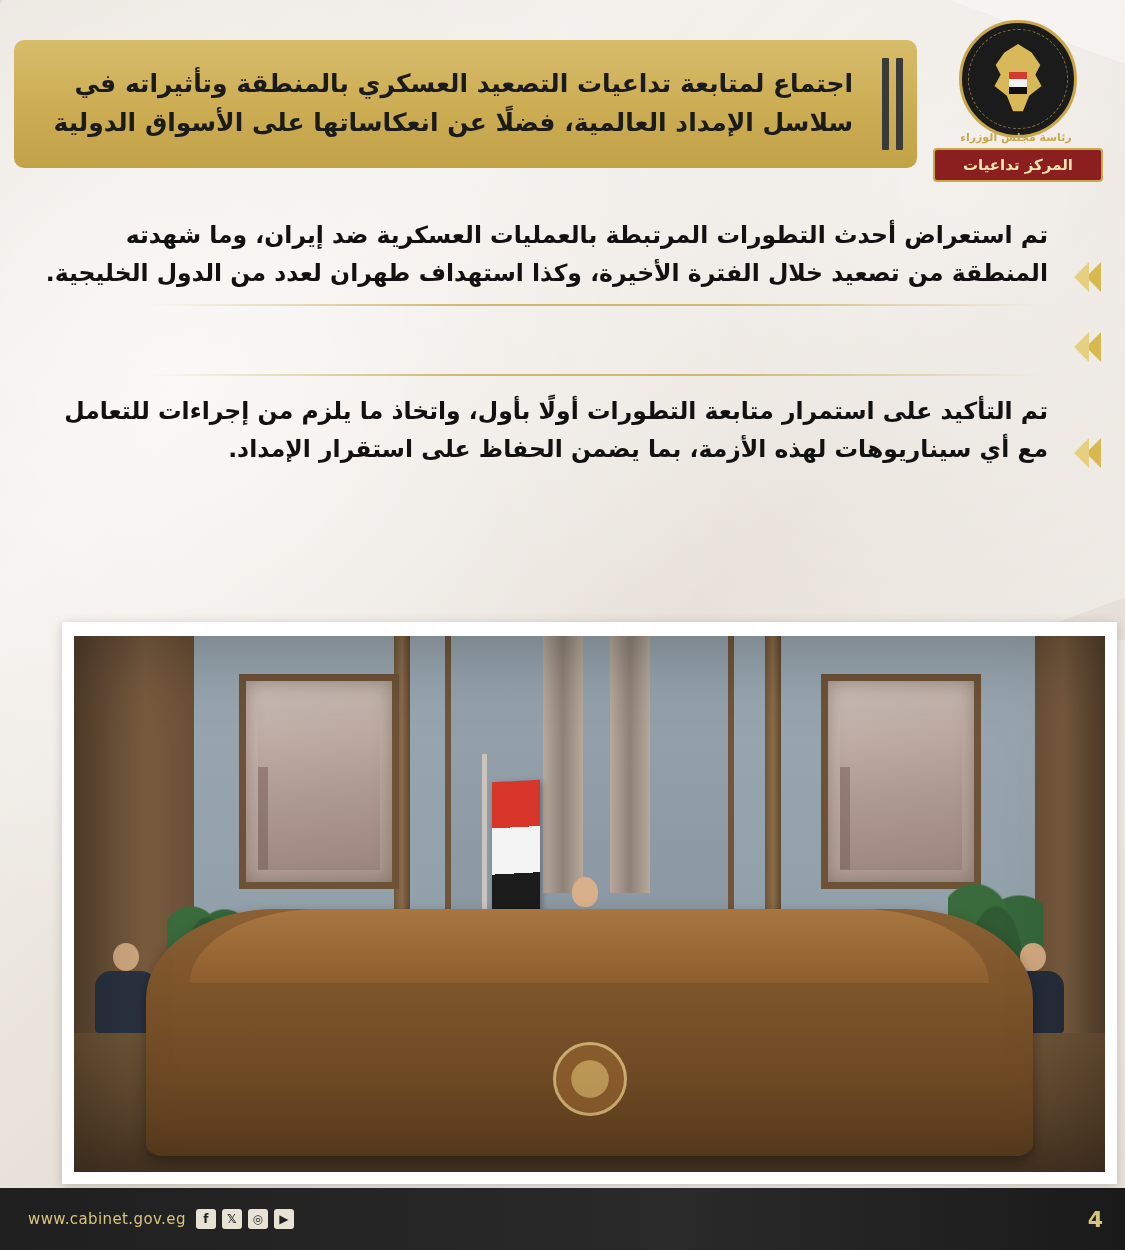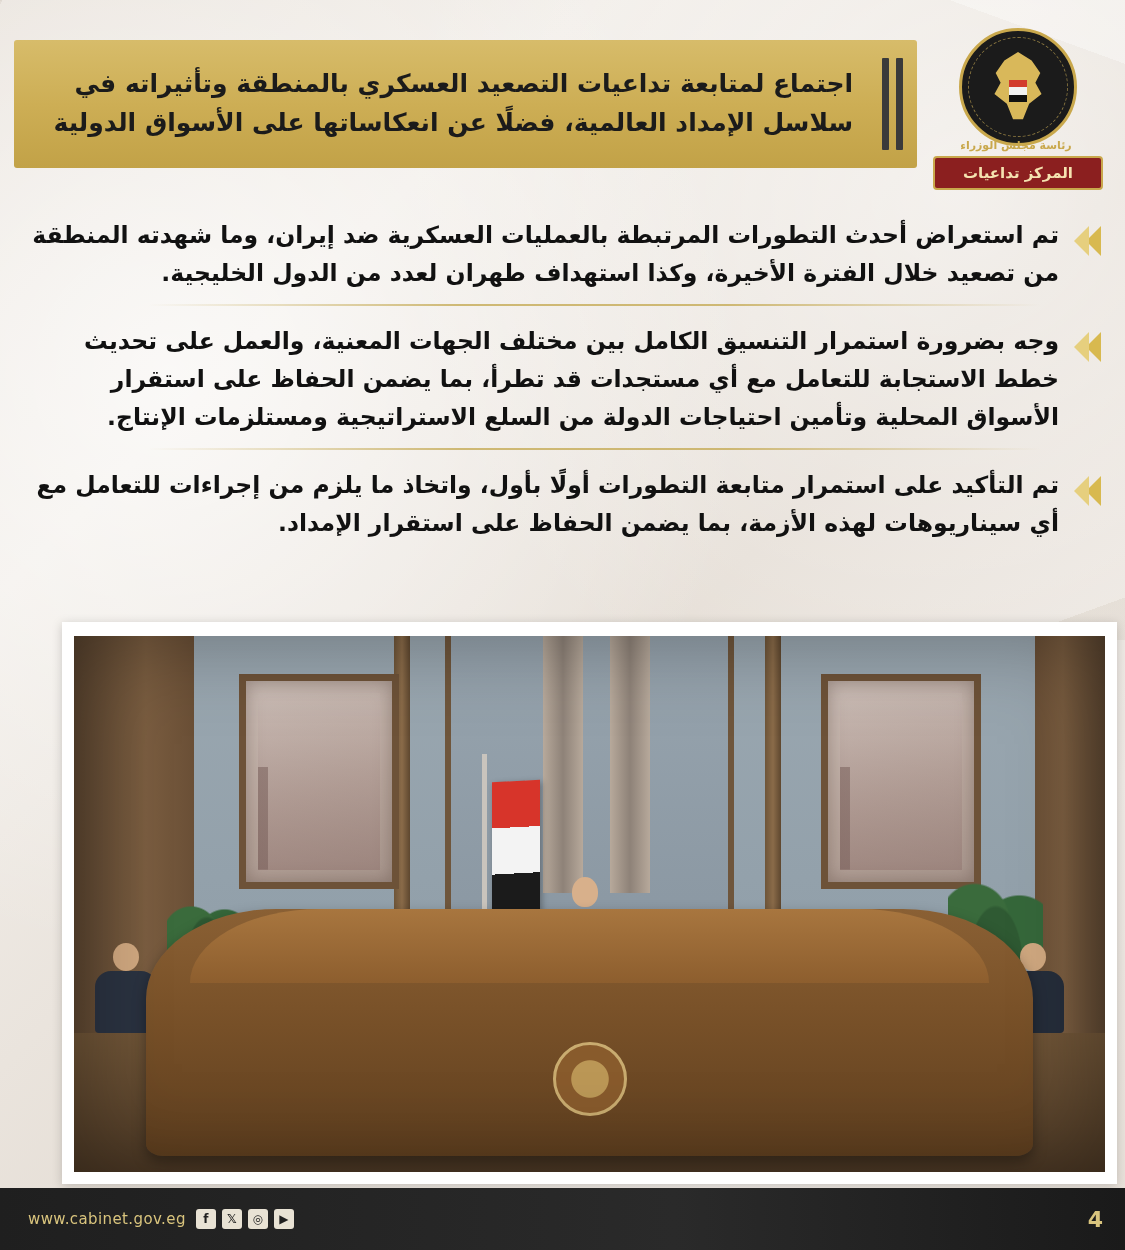--- a/index.html
+++ b/index.html
@@ -33,21 +33,21 @@
     background:
       linear-gradient(200deg, rgba(255,255,255,0.35) 0 60px, transparent 60px 180px),
       linear-gradient(340deg, rgba(205,195,180,0.25) 0 40px, transparent 40px 160px);
     pointer-events: none;
   }
 
   
   .header { position: absolute; top: 0; right: 0; left: 0; height: 198px; }
 
   .logo {
-    position: absolute; top: 26px; right: 22px;
+    position: absolute; top: 18px; right: 22px;
     width: 170px; height: 168px;
   }
   .logo-circle {
     position: absolute; top: 2px; right: 26px;
     width: 118px; height: 118px; border-radius: 50%;
     background: #1b1b1b;
     border: 3px solid #c9a84c;
     display: flex; align-items: center; justify-content: center;
   }
   .logo-circle .eagle {
@@ -80,21 +80,21 @@
   .logo-sub {
     position: absolute; bottom: 42px; right: 12px;
     width: 150px; text-align: center;
     color: #c9a84c; font-size: 11px; font-weight: bold;
   }
 
   .title-bar {
     position: absolute; top: 40px; right: 208px; left: 14px;
     min-height: 128px;
     background: linear-gradient(180deg, #d7bc6a 0%, #cdae55 50%, #c2a247 100%);
-    border-radius: 3px;
+    border-radius: 10px;
     display: flex; align-items: center;
     padding: 10px 30px 10px 26px;
   }
   .title-bars-deco {
     position: absolute; right: 14px; top: 18px;
     display: flex; gap: 7px; height: 92px; align-items: stretch;
   }
   .title-bars-deco span { display: block; width: 7px; background: #3a3a3a; border-radius: 1px; }
   .title-bars-deco span:nth-child(1) { height: 92px; }
   .title-bars-deco span:nth-child(2) { height: 92px; }
@@ -104,22 +104,22 @@
     font-weight: bold;
     line-height: 1.55;
     text-align: right;
     padding-right: 34px;
     width: 100%;
   }
 
   
   .bullets { position: absolute; top: 206px; right: 0; left: 0; padding: 0 24px 0 28px; }
   .bullet {
-    display: flex; align-items: flex-start;
-    gap: 16px;
+    display: flex; align-items: flex-end;
+    gap: 27px;
     padding: 10px 0 6px 0;
   }
   .chev {
     flex: 0 0 auto;
     margin-top: 10px;
     width: 26px; height: 30px;
     position: relative;
   }
   .chev::before, .chev::after {
     content: ""; position: absolute; top: 0;
@@ -294,21 +294,20 @@
 
     <div class="bullet">
       <span class="chev"></span>
       <div class="bullet-text">تم استعراض أحدث التطورات المرتبطة بالعمليات العسكرية ضد إيران، وما شهدته المنطقة من تصعيد خلال الفترة الأخيرة، وكذا استهداف طهران لعدد من الدول الخليجية.</div>
     </div>
 
     <div class="divider"></div>
 
     <div class="bullet">
       <span class="chev"></span>
-      <div class="bullet-text">وجه بضرورة استمرار التنسيق الكامل بين مختلف الجهات المعنية، والعمل على تحديث خطط الاستجابة للتعامل مع أي مستجدات قد تطرأ، بما يضمن الحفاظ على استقرار الأسواق المحلية وتأمين احتياجات الدولة من السلع الاستراتيجية ومستلزمات الإنتاج.</div>
     </div>
 
     <div class="divider"></div>
 
     <div class="bullet">
       <span class="chev"></span>
       <div class="bullet-text">تم التأكيد على استمرار متابعة التطورات أولًا بأول، واتخاذ ما يلزم من إجراءات للتعامل مع أي سيناريوهات لهذه الأزمة، بما يضمن الحفاظ على استقرار الإمداد.</div>
     </div>
   </div>
 

